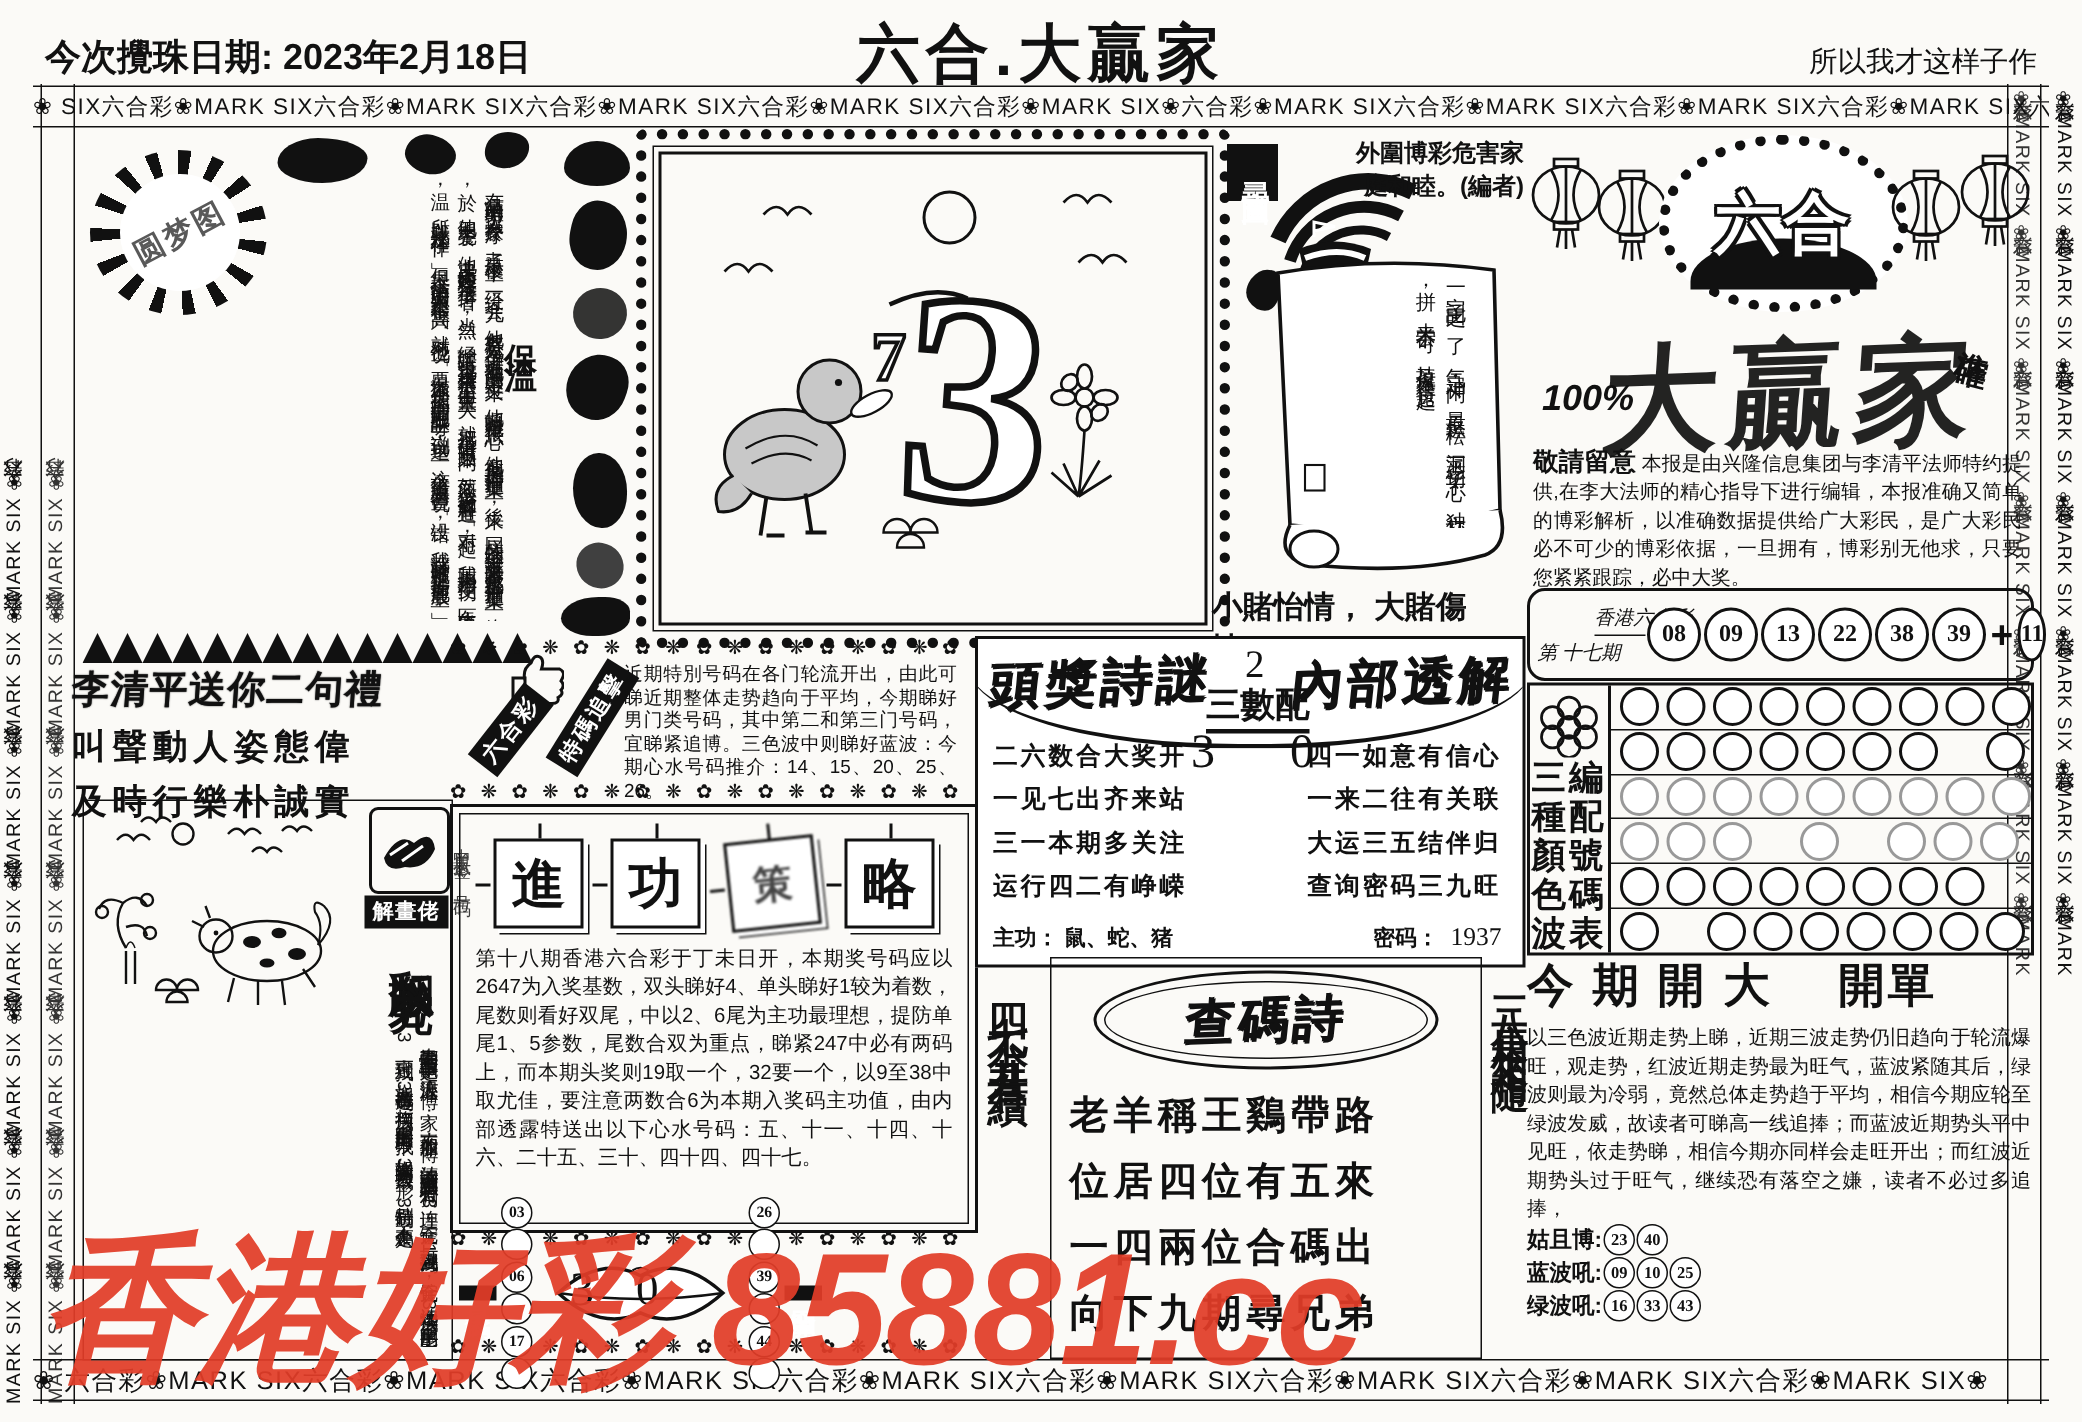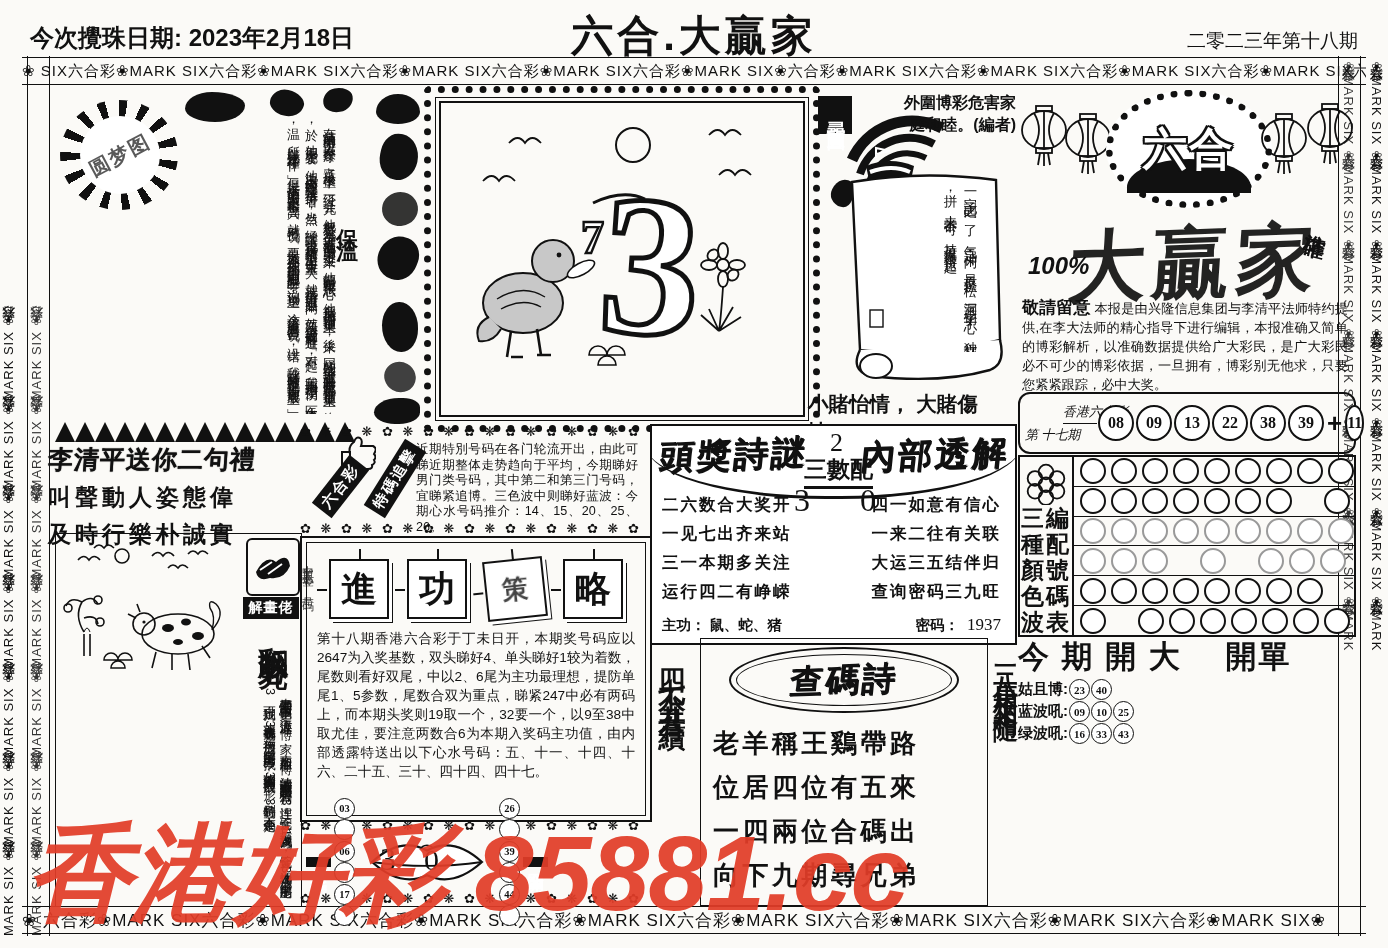--- a/index.html
+++ b/index.html
@@ -141,21 +141,21 @@
   #watermark{left:26px;top:818px;font-size:106px;font-weight:900;letter-spacing:-1px;white-space:nowrap;
      z-index:50;line-height:1.05;opacity:.93;}
   svg{display:block;}
 </style>
 </head>
 <body>
 <div id="page">
 
 <div class="abs" id="hdr-date">今次攪珠日期:  2023年2月18日</div>
 <div class="abs" id="hdr-title">六合.大贏家</div>
-<div class="abs" id="hdr-issue">二零二三年第十八期</div>
+<div class="abs" id="hdr-issue">所以我才这样子作</div>
 
 <div class="abs hborder bordertxt" style="top:57px;">❀ SIX六合彩❀MARK SIX六合彩❀MARK SIX六合彩❀MARK SIX六合彩❀MARK SIX六合彩❀MARK SIX❀六合彩❀MARK SIX六合彩❀MARK SIX六合彩❀MARK SIX六合彩❀MARK SIX六合彩❀MARK SIX六合彩❀MARK SIX ❀</div>
 <div class="abs hborder bordertxt" style="top:906px;font-size:17px;">❀ 六合彩❀MARK SIX六合彩❀MARK SIX六合彩❀MARK SIX六合彩❀MARK SIX六合彩❀MARK SIX六合彩❀MARK SIX六合彩❀MARK SIX六合彩❀MARK SIX❀</div>
 <div class="abs vborder" style="left:0;">
       <div class="vtext" style="transform:rotate(180deg);">MARK SIX六合彩❀MARK SIX六合彩❀MARK SIX六合彩❀MARK SIX六合彩❀MARK SIX六合彩❀MARK SIX六合彩❀MARK SIX六合彩❀</div>
     </div>
 <div class="abs vborder" style="left:27px;border-left:1px solid #111;border-right:1px solid #111;">
       <div class="vtext" style="transform:rotate(180deg);opacity:.85;">MARK SIX六合彩❀MARK SIX六合彩❀MARK SIX六合彩❀MARK SIX六合彩❀MARK SIX六合彩❀MARK SIX六合彩❀MARK SIX六合彩❀</div>
     </div>
 <div class="abs vborder" style="right:0;">
@@ -526,20 +526,21 @@
         <div>老羊稱王鷄帶路</div>
         <div>位居四位有五來</div>
         <div>一四兩位合碼出</div>
         <div>向下九期尋兄弟</div>
       </div>
 </div>
 <div class="abs vtext versecol" style="left:990px;top:644px;height:260px;font-size:25px;">三八庚相來相隨</div>
 
 <div class="abs" id="trend">
   <h2>今 期 開 大　 開單</h2>
+  <div class="text">以三色波近期走势上睇，近期三波走势仍旧趋向于轮流爆旺，观走势，红波近期走势最为旺气，蓝波紧随其后，绿波则最为冷弱，竟然总体走势趋于平均，相信今期应轮至绿波发威，故读者可睇高一线追捧；而蓝波近期势头平中见旺，依走势睇，相信今期亦同样会走旺开出；而红波近期势头过于旺气，继续恐有落空之嫌，读者不必过多追捧，</div>
   <div id="trend-bets">
         <div class="bet">
           <span>姑且博:</span>
           <span class="ncircle">23</span>
           <span class="ncircle">40</span>
         </div>
         <div class="bet">
           <span>蓝波吼:</span>
           <span class="ncircle">09</span>
           <span class="ncircle">10</span>

